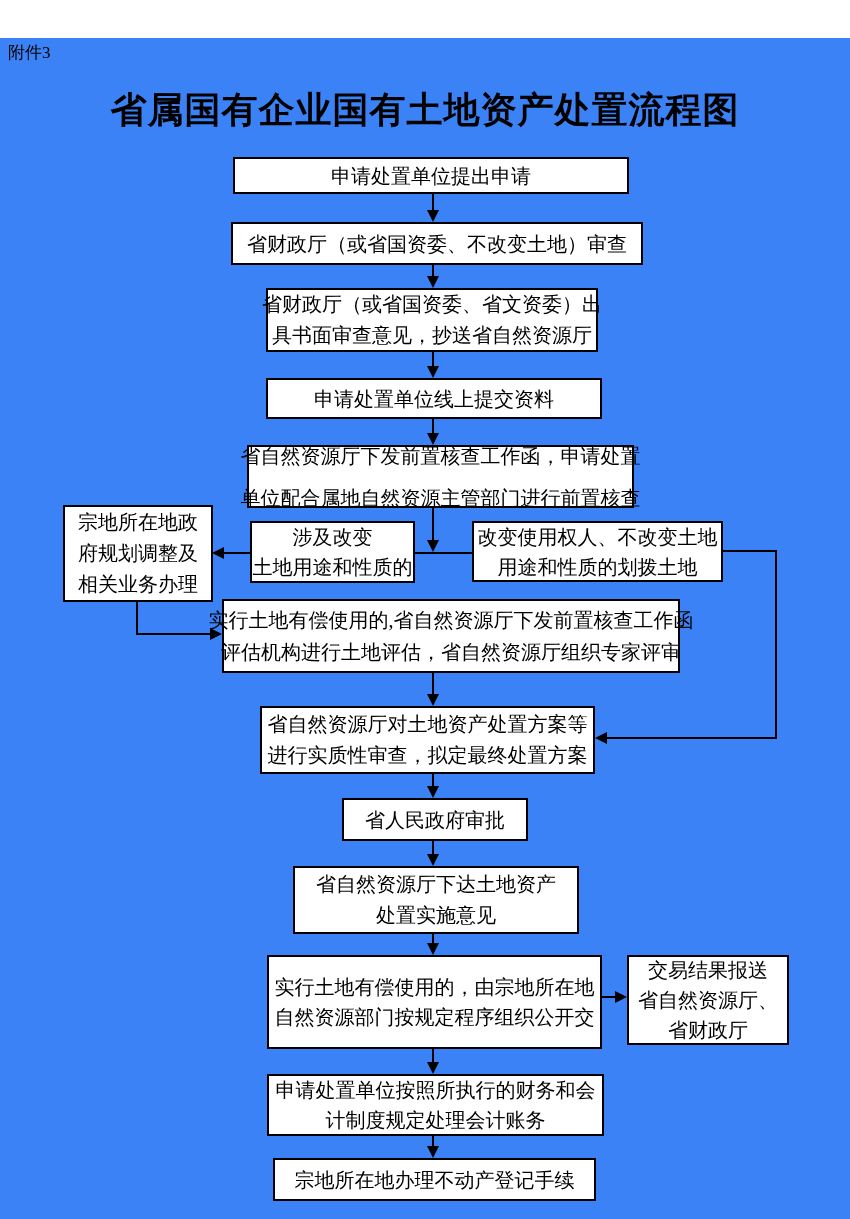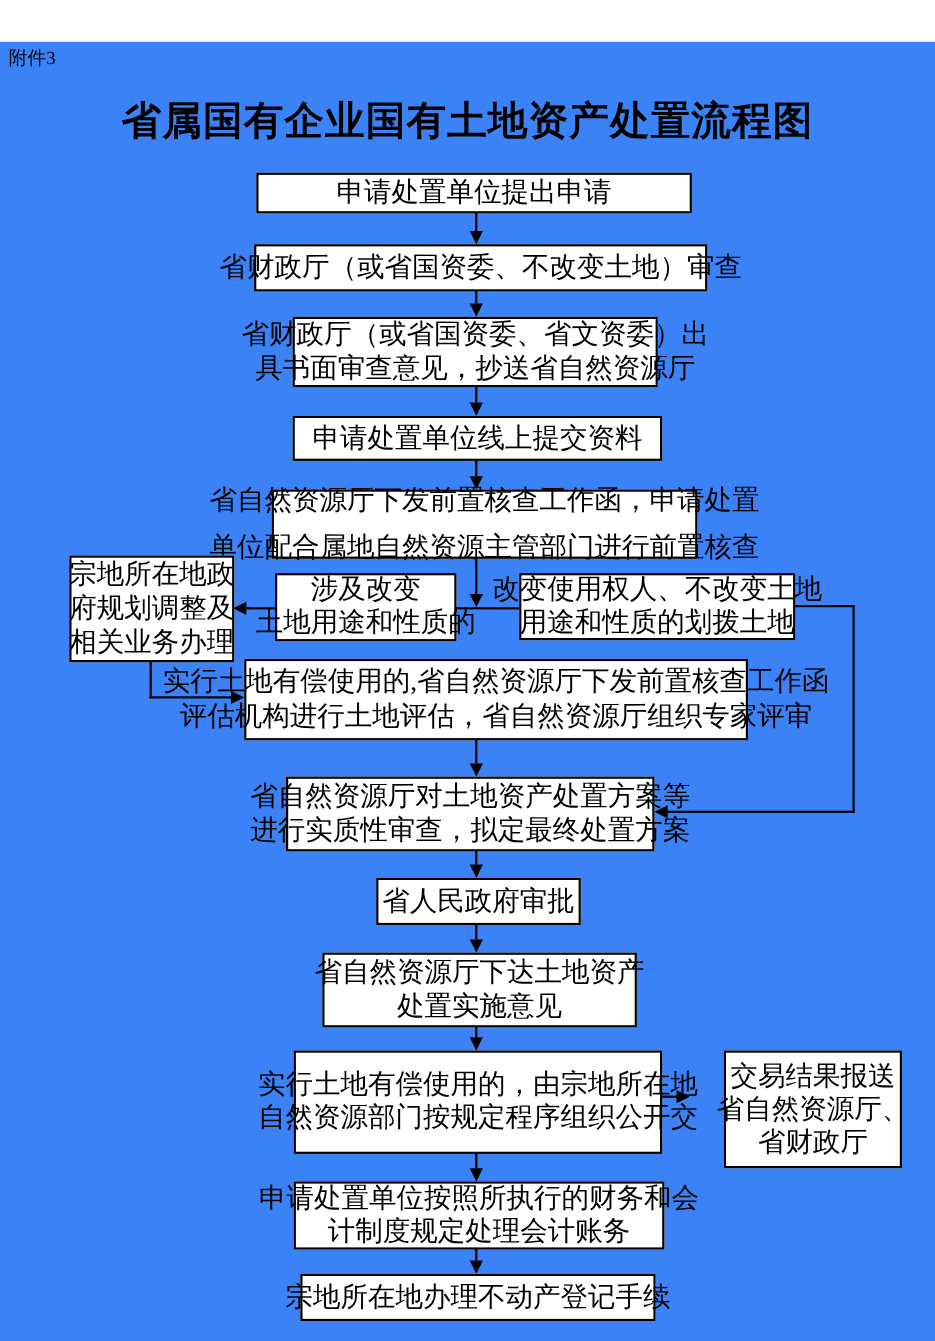--- a/index.html
+++ b/index.html
@@ -13,21 +13,21 @@
     position:absolute; left:8px; top:4px; font-size:17px; line-height:22px;
   }
   .page-title {
     position:absolute; left:0; top:48px; width:850px; text-align:center;
     font-size:36px; font-weight:bold; letter-spacing:1px;
   }
   .box {
     position:absolute; box-sizing:border-box; border:2px solid #000;
     background:#fff; display:flex; flex-direction:column;
     justify-content:center; align-items:center; text-align:center;
-    font-size:25px; line-height:30px;
+    font-size:20px; line-height:30px;
   }
   .box span { display:block; white-space:nowrap; }
   .hline, .vline { position:absolute; background:#000; }
   .arr { position:absolute; width:0; height:0; }
   .arr.down  { border-left:6px solid transparent; border-right:6px solid transparent; border-top:12px solid #000; }
   .arr.left  { border-top:6px solid transparent; border-bottom:6px solid transparent; border-right:12px solid #000; }
   .arr.right { border-top:6px solid transparent; border-bottom:6px solid transparent; border-left:12px solid #000; }
 </style>
 </head>
 <body>
@@ -92,21 +92,21 @@
   <div class="box" style="left:293px;top:828px;width:286px;height:68px;line-height:31px;">
     <span>省自然资源厅下达土地资产</span>
     <span>处置实施意见</span>
   </div>
 
   <div class="box" style="left:267px;top:917px;width:335px;height:94px;">
     <span>实行土地有偿使用的，由宗地所在地</span>
     <span>自然资源部门按规定程序组织公开交</span>
   </div>
 
-  <div class="box" style="left:658px;top:917px;width:162px;height:107px;">
+  <div class="box" style="left:627px;top:917px;width:162px;height:90px;">
     <span>交易结果报送</span>
     <span>省自然资源厅、</span>
     <span>省财政厅</span>
   </div>
 
   <div class="box" style="left:267px;top:1036px;width:337px;height:62px;">
     <span>申请处置单位按照所执行的财务和会</span>
     <span>计制度规定处理会计账务</span>
   </div>
 

